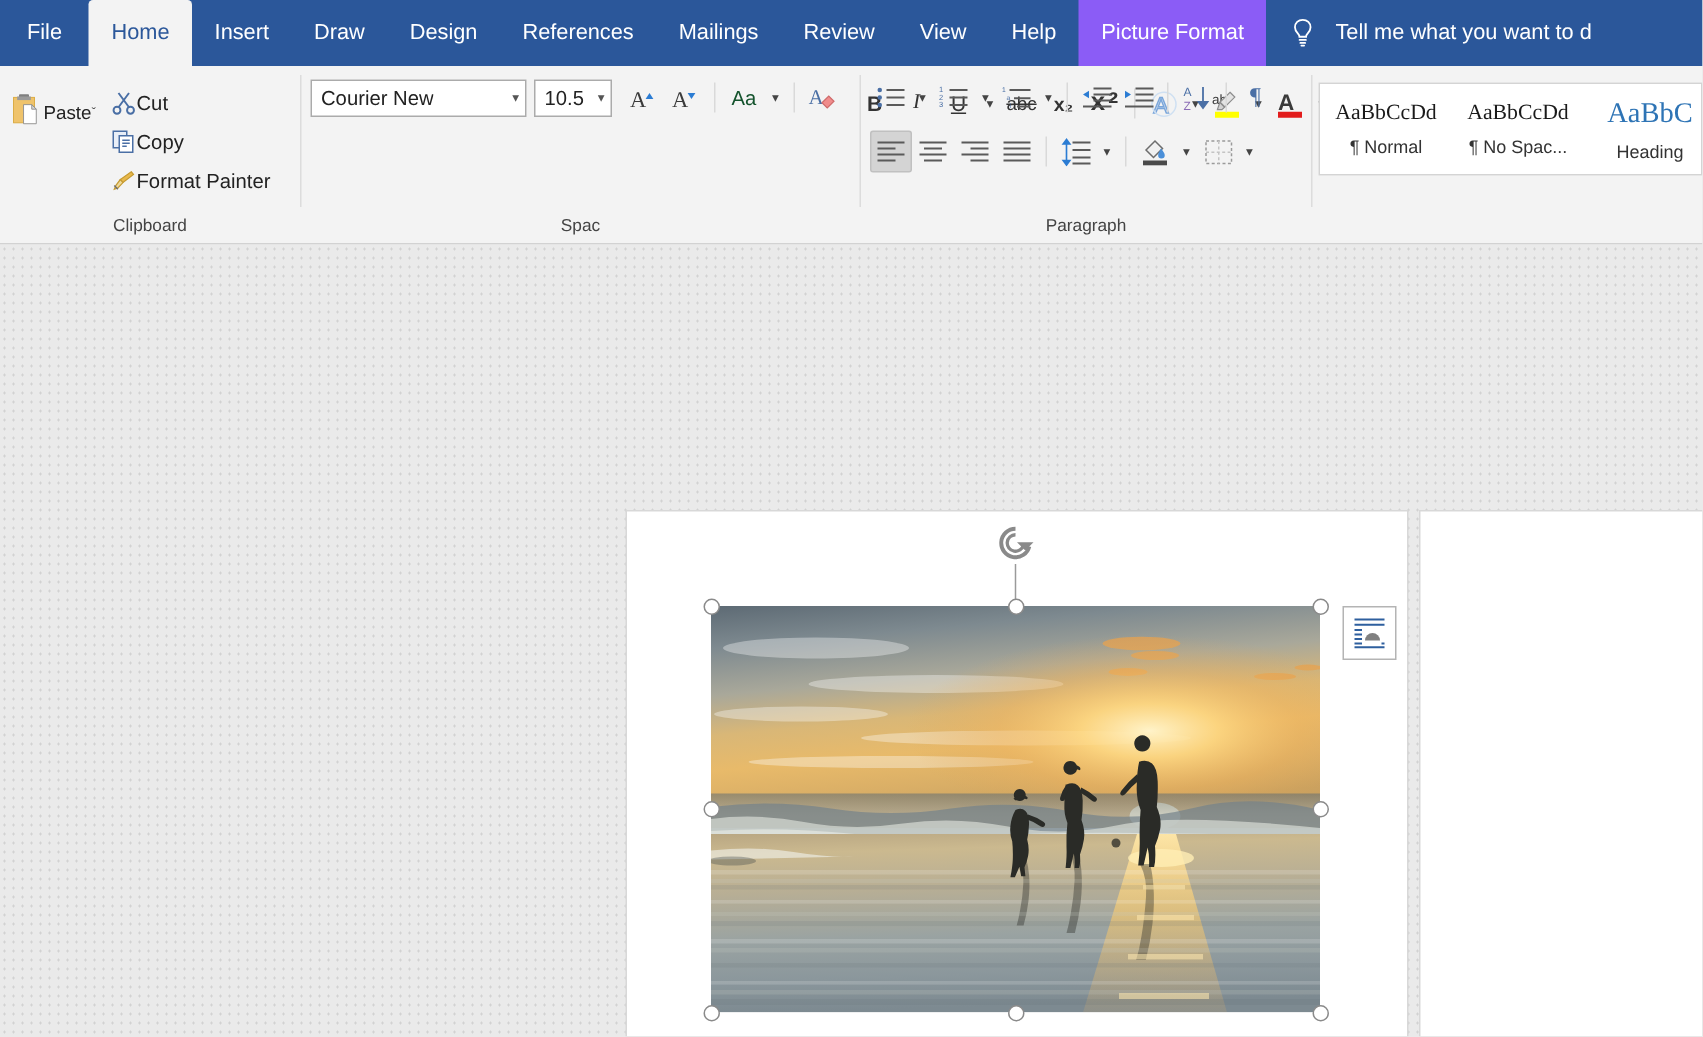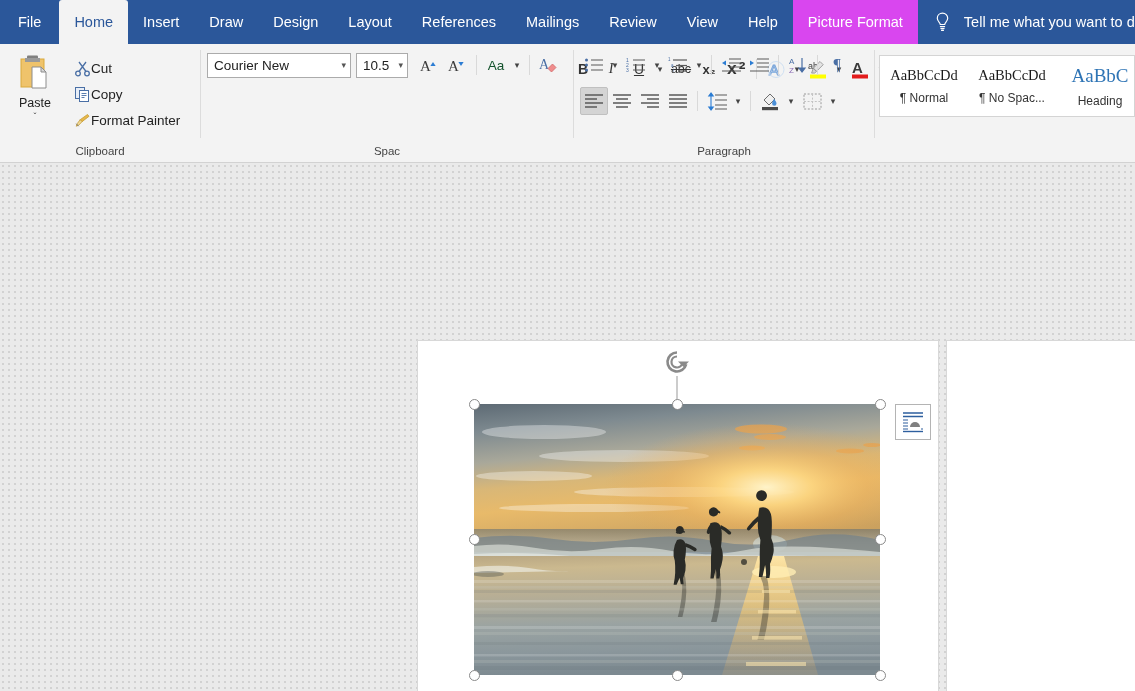--- a/index.html
+++ b/index.html
@@ -20,21 +20,21 @@
   .tab {
     display:flex; align-items:center; padding:0 15px;
     color:#ffffff; font-size:14.5px; line-height:1;
     cursor:pointer; white-space:nowrap;
   }
   .tab.file { padding:0 18px; }
   .tab.active {
     background:#f3f3f3; color:#2b579a;
     border-top-left-radius:3px; border-top-right-radius:3px;
   }
-  .tab.contextual { background:#d946ef; }
+  .tab.contextual { background:#8b5cf6; }
   .tellme {
     display:flex; align-items:center; gap:13px;
     padding:0 12px 0 16px; color:#ffffff; font-size:14.5px;
     white-space:nowrap;
   }
   .bulb { width:17px; height:20px; display:block; }
 
   
   .ribbon {
     height:119px; background:#f3f3f3;
@@ -46,21 +46,21 @@
   .group-body { flex:1; display:flex; align-items:flex-start; padding-top:5px; }
   .group-label {
     height:22px; line-height:22px; text-align:center;
     font-size:11.5px; color:#444; position:relative;
   }
   .group-sep { width:1px; background:#dcdcdc; margin:6px 0 24px 0; align-self:stretch; }
 
   
   .g-clip { width:200px; }
   .paste-btn {
-    width:58px; display:flex; flex-direction:column; align-items:center;
+    width:58px; display:flex; flex-direction:row; align-items:center;
     padding-top:5px; margin-left:6px; cursor:pointer;
   }
   .paste-label { font-size:12.5px; color:#222; margin-top:2px; }
   .paste-caret { font-size:9px; color:#444; line-height:10px; margin-top:1px; }
   .clip-list { display:flex; flex-direction:column; padding-top:6px; margin-left:4px; }
   .clip-item {
     display:flex; align-items:center; gap:0;
     height:26px; padding:0 6px; cursor:pointer; font-size:13.5px; color:#222;
   }
 
@@ -146,21 +146,20 @@
 </style>
 </head>
 <body>
 
 <div class="tabbar">
   <div class="tab file">File</div>
   <div class="tab active">Home</div>
   <div class="tab">Insert</div>
   <div class="tab">Draw</div>
   <div class="tab">Design</div>
-  <div class="tab">Layout</div>
   <div class="tab">References</div>
   <div class="tab">Mailings</div>
   <div class="tab">Review</div>
   <div class="tab">View</div>
   <div class="tab">Help</div>
   <div class="tab contextual">Picture Format</div>
   <div class="tellme">
     <svg class="bulb" viewBox="0 0 17 20">
       <path d="M8.5 1.2c-3 0-5.2 2.2-5.2 5 0 2 1 3.1 1.9 4.1.6.7 1.1 1.3 1.1 2.2h4.4c0-.9.5-1.5 1.1-2.2.9-1 1.9-2.1 1.9-4.1 0-2.8-2.2-5-5.2-5z" fill="none" stroke="#ffffff" stroke-width="1.2"></path>
       <path d="M6.4 14.6h4.2M6.9 16.6h3.2M7.6 18.4h1.8" stroke="#ffffff" stroke-width="1.2" fill="none" stroke-linecap="round"></path>

